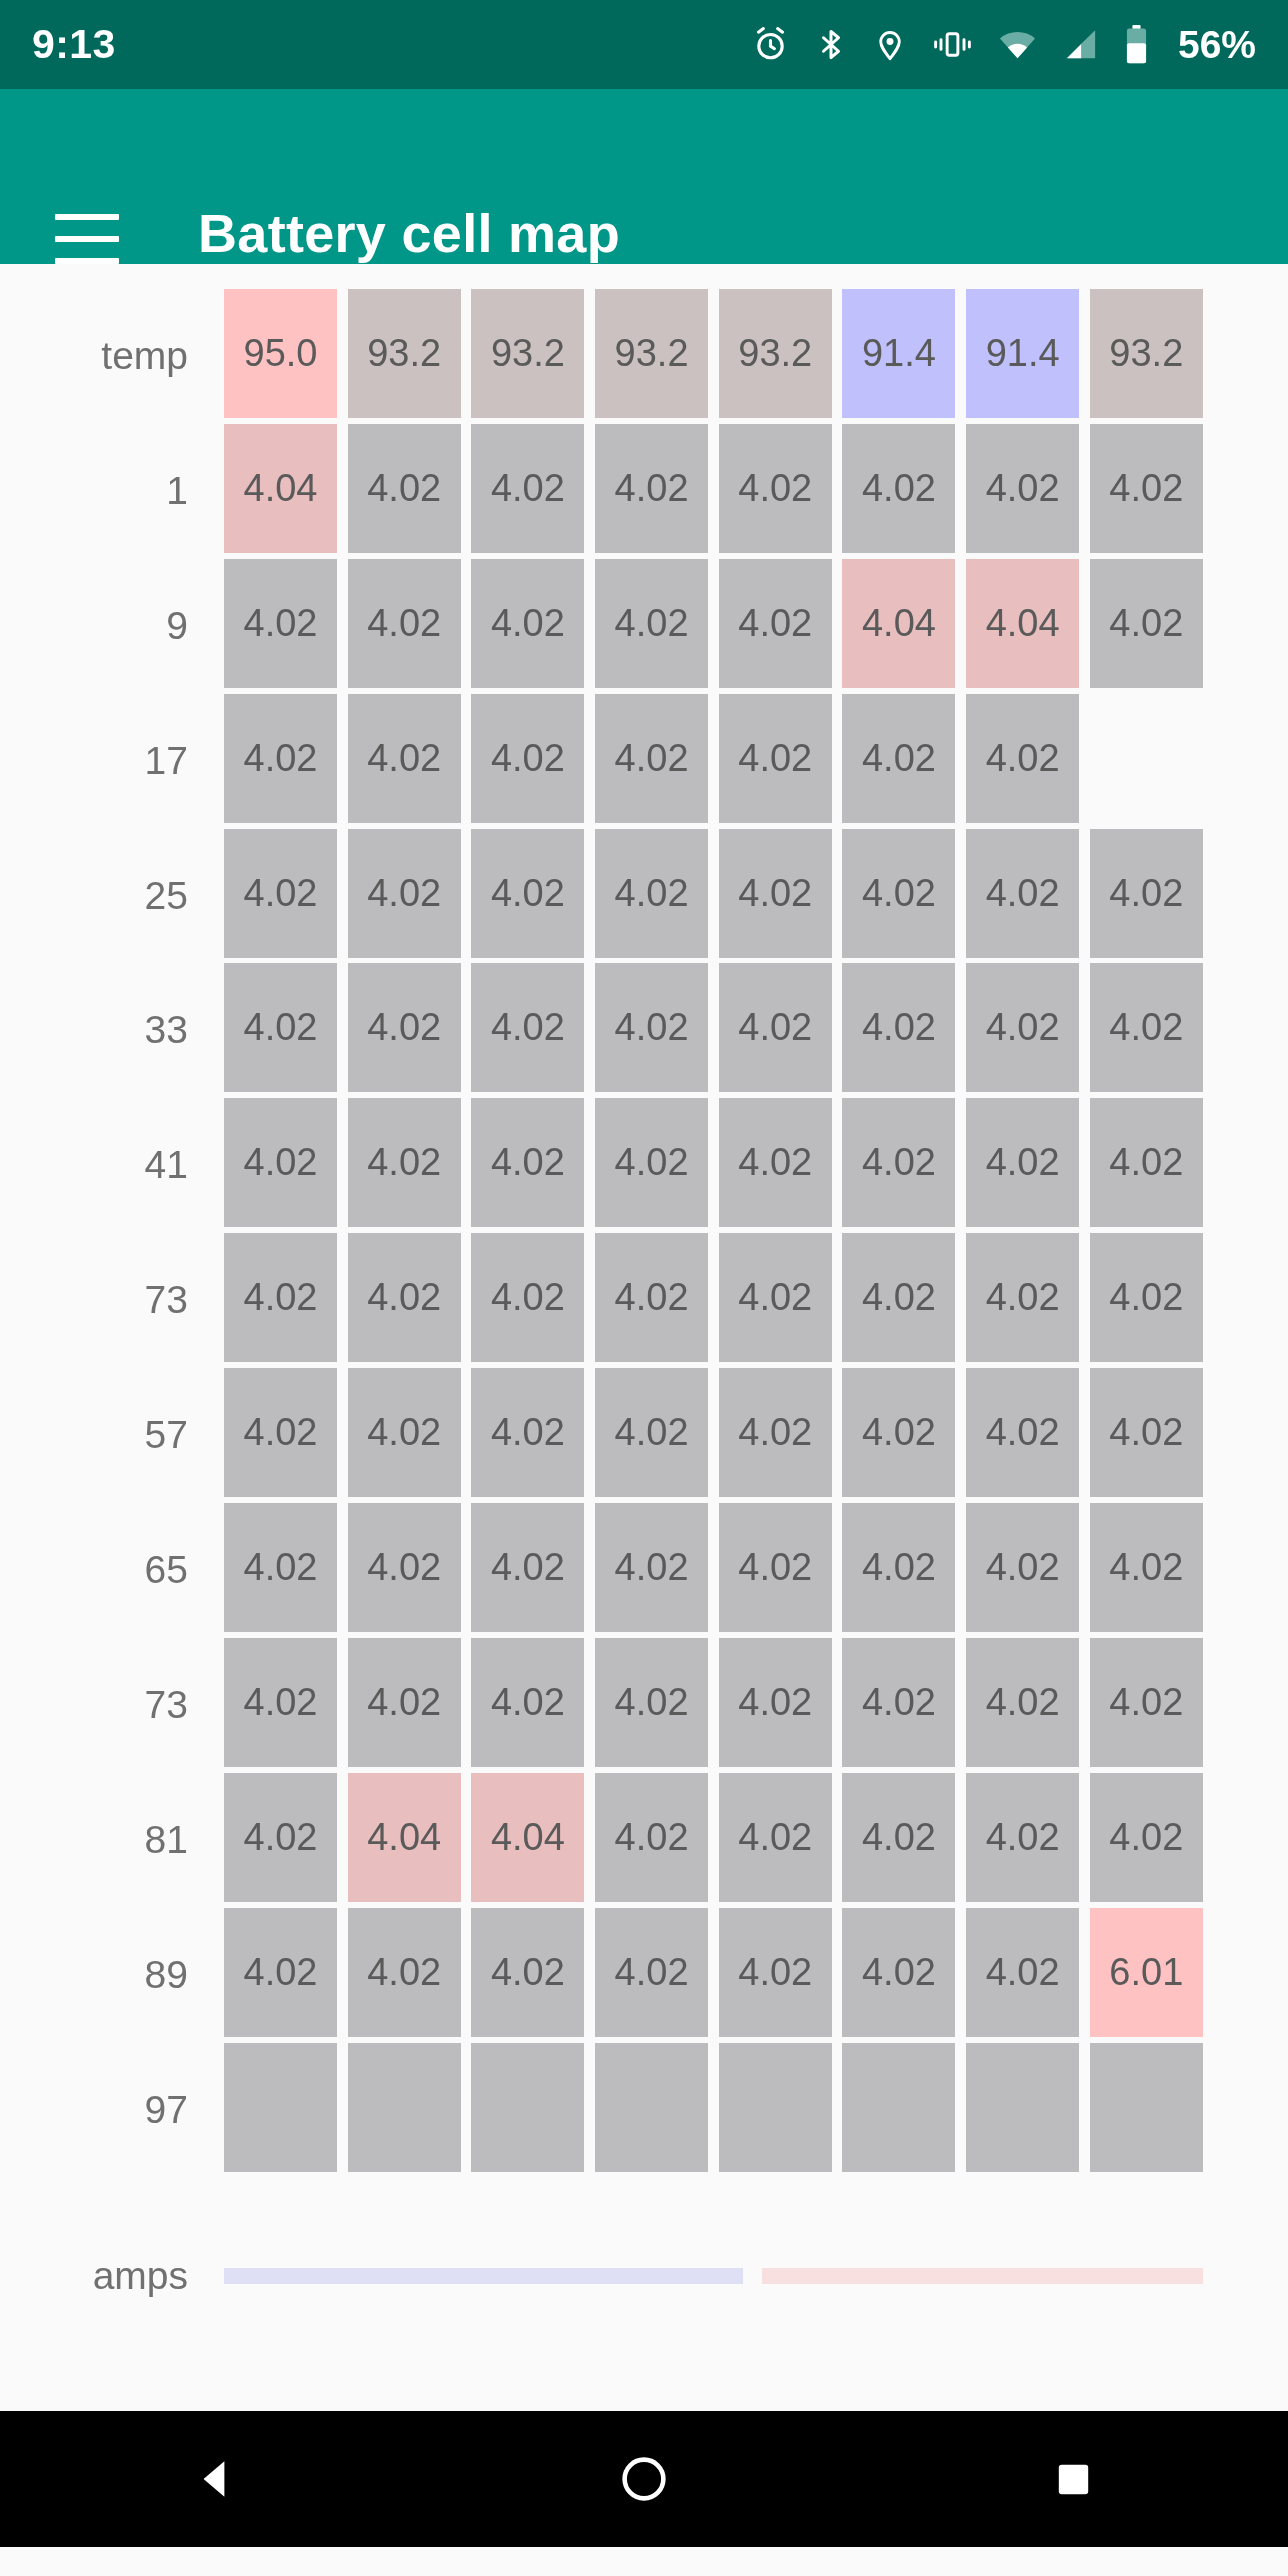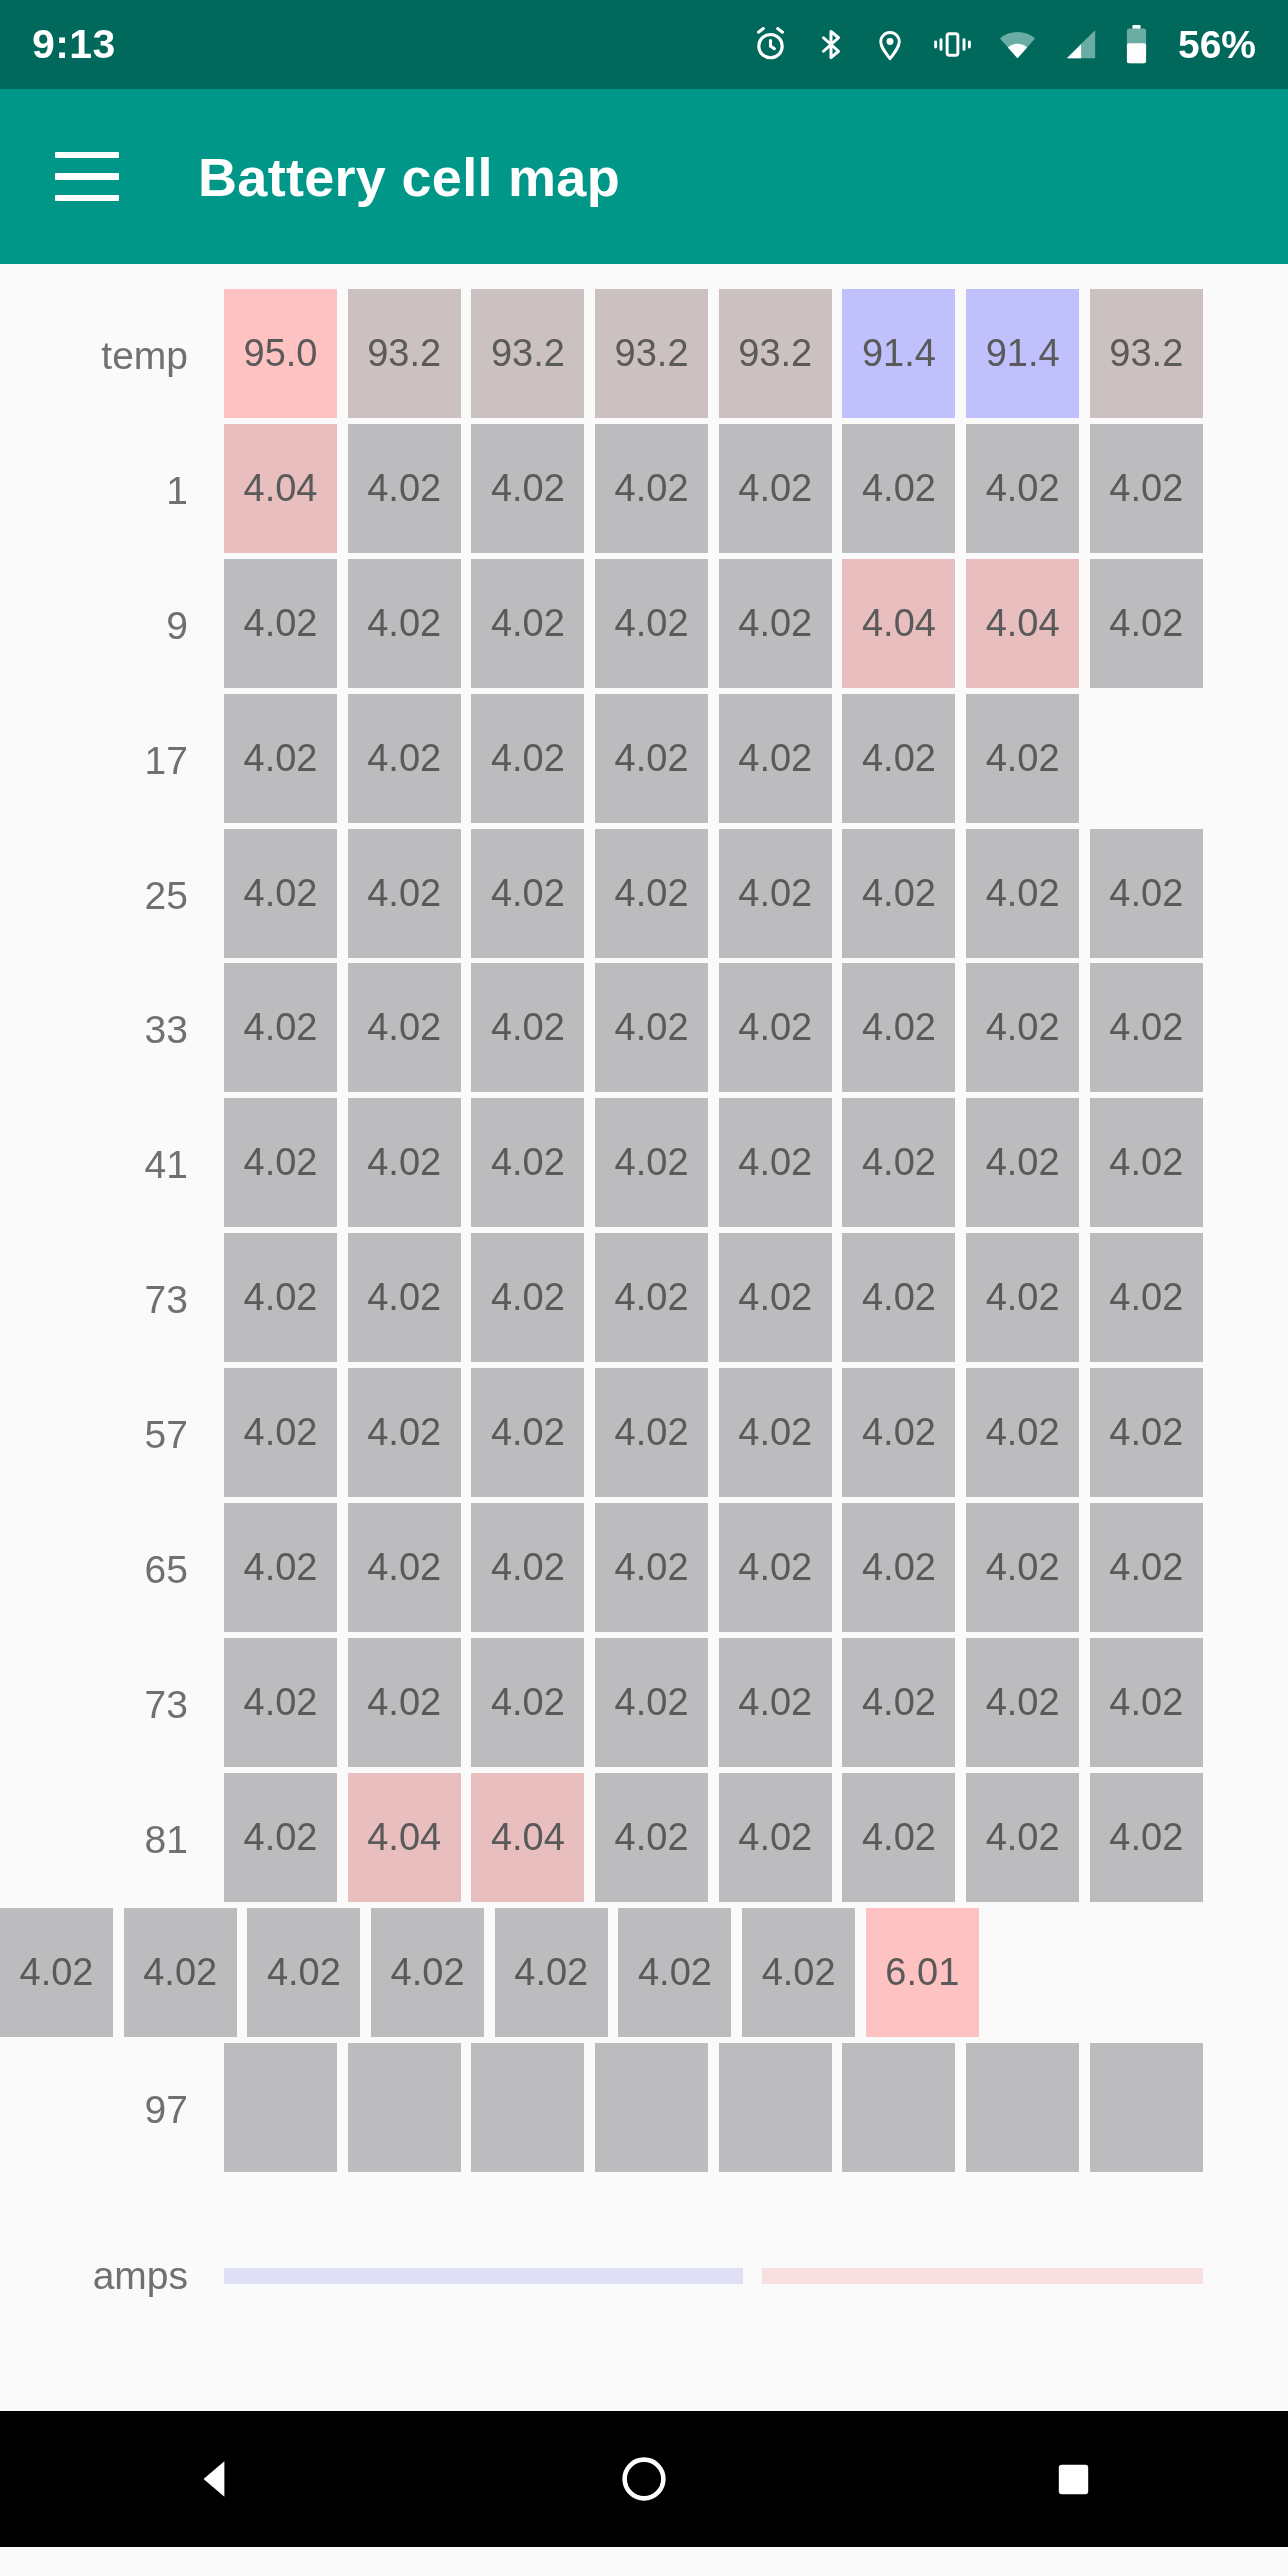--- a/index.html
+++ b/index.html
@@ -35,21 +35,21 @@
     font-size:39px;
     font-weight:700;
     margin-left:5.4px;
   }
 
   
   #app-bar{
     height:175px;
     background:#009688;
     display:flex;
-    align-items:center;
+    align-items:flex-end;
     padding:0 0 0 55px;
   }
   #menu-button{
     width:64px; height:50px;
     display:flex; flex-direction:column; justify-content:space-between;
     cursor:pointer;
   }
   #menu-button span{
     display:block; height:6.3px; width:100%;
     background:#ffffff; border-radius:0.9px;
@@ -369,20 +369,21 @@
           <div class="cell" style="background: rgb(232, 190, 190);">4.04</div>
           <div class="cell" style="background: rgb(232, 190, 190);">4.04</div>
           <div class="cell" style="background: rgb(188, 188, 191);">4.02</div>
           <div class="cell" style="background: rgb(188, 188, 191);">4.02</div>
           <div class="cell" style="background: rgb(188, 188, 191);">4.02</div>
           <div class="cell" style="background: rgb(188, 188, 191);">4.02</div>
           <div class="cell" style="background: rgb(188, 188, 191);">4.02</div>
         </div>
       </div>
       <div class="grid-row">
+        <div class="row-label">89</div>
         <div class="row-cells">
           <div class="cell" style="background: rgb(188, 188, 191);">4.02</div>
           <div class="cell" style="background: rgb(188, 188, 191);">4.02</div>
           <div class="cell" style="background: rgb(188, 188, 191);">4.02</div>
           <div class="cell" style="background: rgb(188, 188, 191);">4.02</div>
           <div class="cell" style="background: rgb(188, 188, 191);">4.02</div>
           <div class="cell" style="background: rgb(188, 188, 191);">4.02</div>
           <div class="cell" style="background: rgb(188, 188, 191);">4.02</div>
           <div class="cell" style="background: rgb(255, 194, 194);">6.01</div>
         </div>

